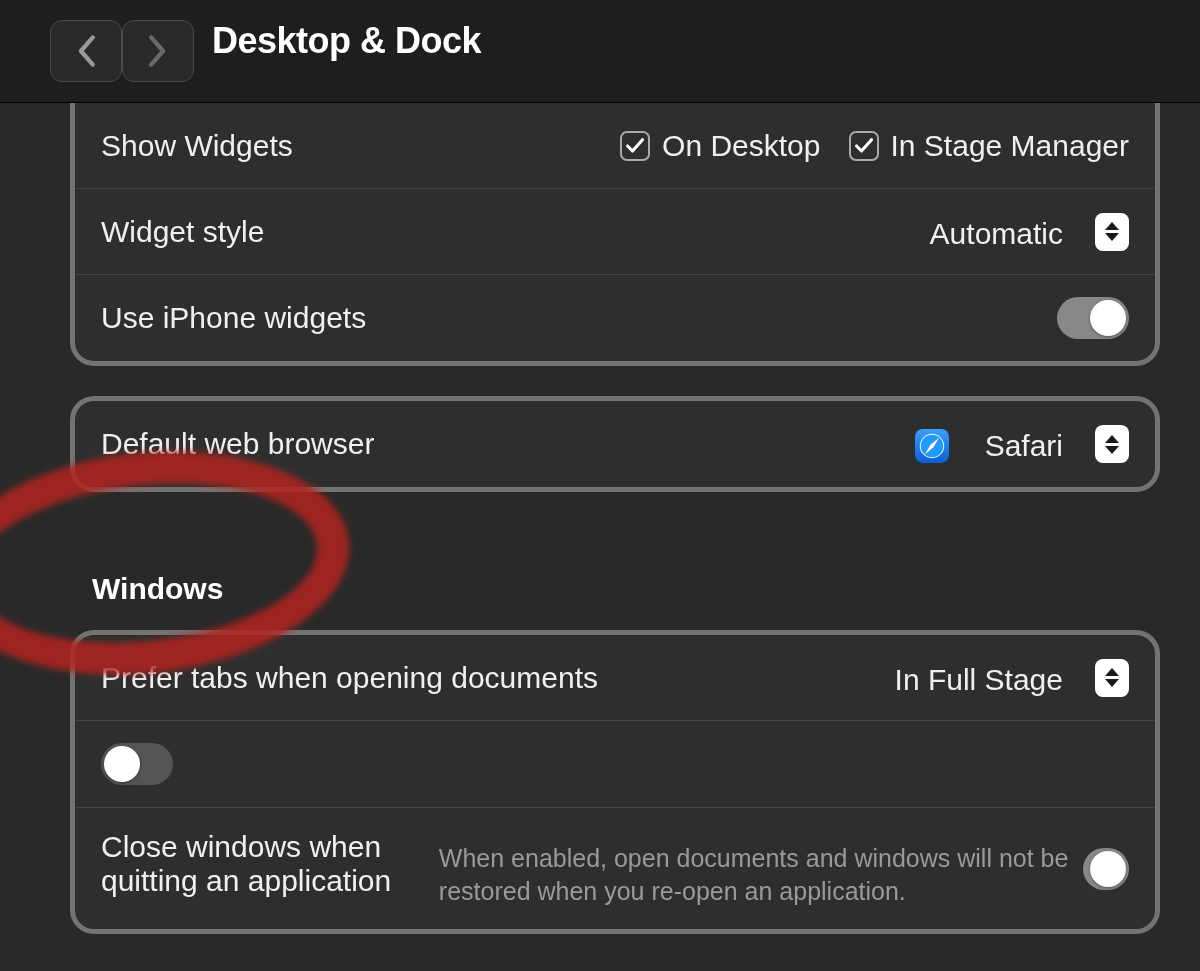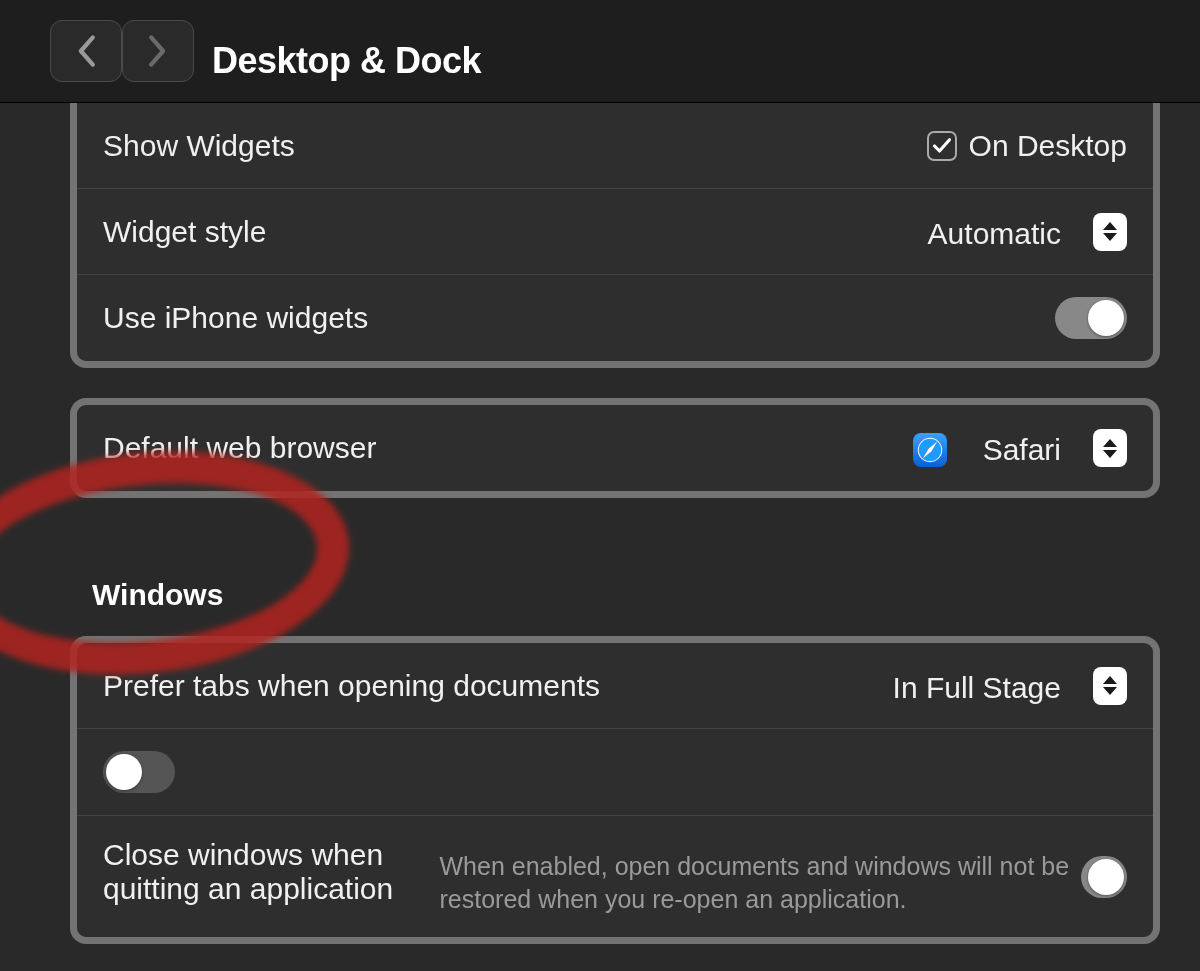--- a/index.html
+++ b/index.html
@@ -13,21 +13,21 @@
   }
   .window {
     width: 100%;
     height: 100%;
     background: #2a2a2a;
     display: flex;
     flex-direction: column;
   }
   .titlebar {
     display: flex;
-    align-items: flex-end;
+    align-items: flex-start;
     padding: 20px 30px 20px 50px;
     background: #1e1e1e;
     border-bottom: 1px solid #000;
     gap: 0;
   }
   .nav-btn {
     width: 72px;
     height: 62px;
     border-radius: 12px;
     border: 1px solid #4a4a4a;
@@ -45,22 +45,22 @@
     letter-spacing: -0.5px;
   }
   .content {
     flex: 1;
     padding: 0 40px 40px 70px;
     overflow: hidden;
     background: #292929;
     position: relative;
   }
   .group {
-    border: 7px solid #737373;
-    border-radius: 16px;
+    border: 5px solid #737373;
+    border-radius: 24px;
     background: #2e2e2e;
     overflow: hidden;
   }
   .group.first { border-top: none; border-top-left-radius: 0; border-top-right-radius: 0; }
   .row {
     display: flex;
     align-items: center;
     justify-content: space-between;
     padding: 22px 26px;
     min-height: 86px;
@@ -199,20 +199,28 @@
         <div class="row-label">Show Widgets</div>
         <div class="row-right">
           <div class="checkbox-wrap">
             <div class="checkbox">
               <svg viewBox="0 0 16 16">
                   <path d="M2 8 L6 12 L14 3" stroke="#fff" stroke-width="2.5" fill="none" stroke-linecap="round" stroke-linejoin="round"></path>
                 </svg>
             </div>
             <span class="check-label">On Desktop</span>
           </div>
+          <div class="checkbox-wrap">
+            <div class="checkbox">
+              <svg viewBox="0 0 16 16">
+                  <path d="M2 8 L6 12 L14 3" stroke="#fff" stroke-width="2.5" fill="none" stroke-linecap="round" stroke-linejoin="round"></path>
+                </svg>
+            </div>
+            <span class="check-label">In Stage Manager</span>
+          </div>
         </div>
       </div>
 
       <div class="row">
         <div class="row-label">Widget style</div>
         <div class="row-right">
           <span class="select-value">Automatic</span>
           <div class="stepper">
             <div class="stepper-arrow up"></div>
             <div class="stepper-arrow down"></div>

